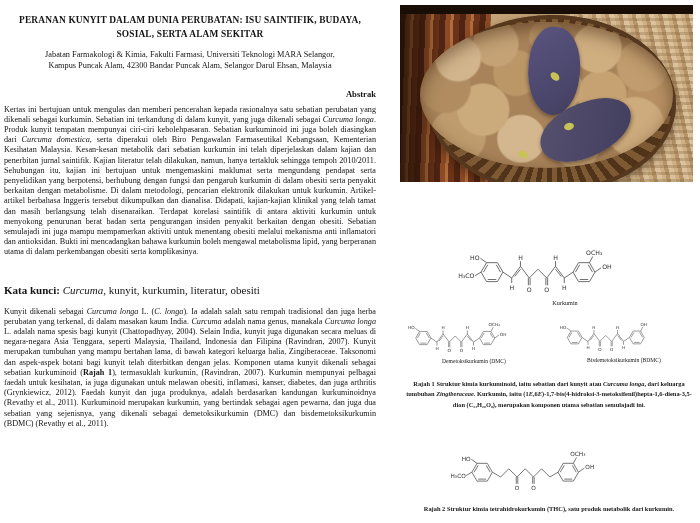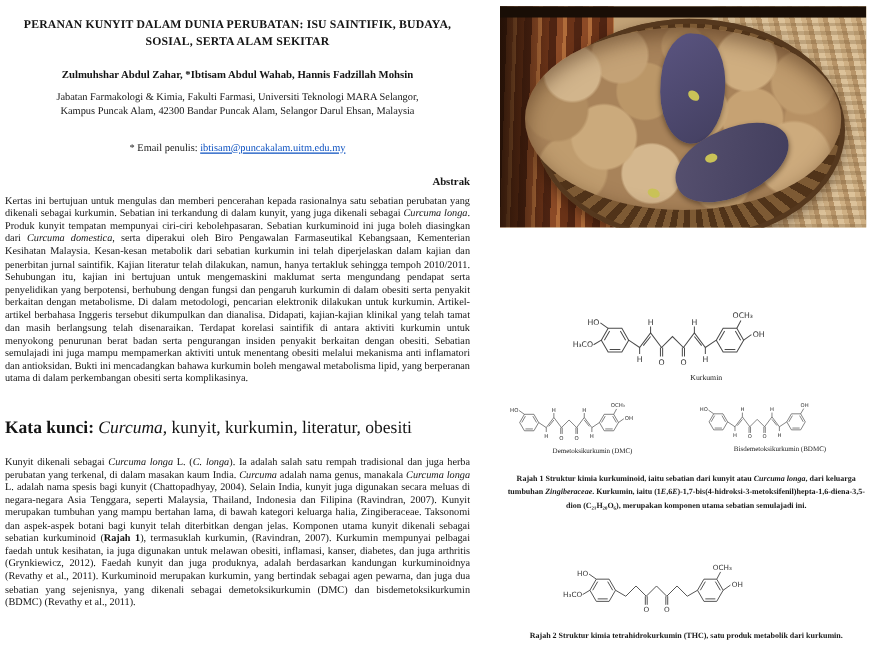--- a/index.html
+++ b/index.html
@@ -9,21 +9,21 @@
   
   .left-col{position:absolute;left:4px;top:13px;width:372px;}
   .title{font-size:9.4px;font-weight:bold;text-align:center;line-height:1.5;margin:0;letter-spacing:.15px;}
   .authors{margin-top:13px;font-size:8.6px;font-weight:bold;text-align:center;}
   .affil{font-size:8.3px;text-align:center;line-height:1.35;}
   .affil.first{margin-top:8px;}
   .email-line{margin-top:19px;text-align:center;font-size:8.3px;}
   .email-link{color:#0b50c0;text-decoration:underline;cursor:pointer;}
   .abstract-heading{margin-top:17px;text-align:right;font-weight:bold;font-size:8.6px;}
   p.justified{font-size:8.2px;line-height:10.2px;text-align:justify;margin:6px 0 0 0;}
-  .keywords{font-size:14px;margin-top:26px;}
+  .keywords{font-size:11px;margin-top:26px;}
   .section-heading{font-weight:bold;font-size:8.7px;margin-top:13px;}
 
   
   .photo{position:absolute;left:400px;top:5px;width:293px;height:177px;overflow:hidden;background:#c3a377;}
   .ph-burlap{position:absolute;right:0;top:0;width:42%;height:100%;
     background:repeating-linear-gradient(78deg,#cfb084 0 4px,#b79468 4px 8px,#dcc29a 8px 13px);}
   .ph-burlap-x{position:absolute;right:0;top:0;width:42%;height:100%;
     background:repeating-linear-gradient(0deg,rgba(116,88,52,.28) 0 3px,rgba(0,0,0,0) 3px 7px);}
   .ph-cinnamon{position:absolute;left:0;top:0;width:31%;height:100%;
     background:repeating-linear-gradient(92deg,#4f2412 0 6px,#8c4a26 6px 11px,#b06c3a 11px 14px,#6b3318 14px 20px);}
@@ -77,26 +77,22 @@
   .rajah1{top:379px;}
   .rajah2{top:504px;}
 </style>
 </head>
 <body>
 
 <div class="page">
 
   <div class="left-col">
     <h1 class="title">PERANAN KUNYIT DALAM DUNIA PERUBATAN: ISU SAINTIFIK, BUDAYA, SOSIAL, SERTA ALAM SEKITAR</h1>
-    <div class="authors">Zulmuhshar Abdul Zahar, *Ibtisam Abdul Wahab, Hannis Fadzillah Mohsin</div>
     <div class="affil first">Jabatan Farmakologi &amp; Kimia, Fakulti Farmasi, Universiti Teknologi MARA Selangor,</div>
     <div class="affil">Kampus Puncak Alam, 42300 Bandar Puncak Alam, Selangor Darul Ehsan, Malaysia</div>
-    <div class="email-line">
-      <span>* Email penulis: </span><a class="email-link" href="#">ibtisam@puncakalam.uitm.edu.my</a>
-    </div>
     <div class="abstract-heading">Abstrak</div>
     <p class="justified"><span>Kertas ini bertujuan untuk mengulas dan memberi pencerahan kepada rasionalnya satu sebatian perubatan yang dikenali sebagai kurkumin. Sebatian ini terkandung di dalam kunyit, yang juga dikenali sebagai </span><span style="font-style: italic;">Curcuma longa</span><span>. Produk kunyit tempatan mempunyai ciri-ciri kebolehpasaran. Sebatian kurkuminoid ini juga boleh diasingkan dari </span><span style="font-style: italic;">Curcuma domestica</span><span>, serta diperakui oleh Biro Pengawalan Farmaseutikal Kebangsaan, Kementerian Kesihatan Malaysia. Kesan-kesan metabolik dari sebatian kurkumin ini telah diperjelaskan dalam kajian dan penerbitan jurnal saintifik. Kajian literatur telah dilakukan, namun, hanya tertakluk sehingga tempoh 2010/2011. Sehubungan itu, kajian ini bertujuan untuk mengemaskini maklumat serta mengundang pendapat serta penyelidikan yang berpotensi, berhubung dengan fungsi dan pengaruh kurkumin di dalam obesiti serta penyakit berkaitan dengan metabolisme. Di dalam metodologi, pencarian elektronik dilakukan untuk kurkumin. Artikel-artikel berbahasa Inggeris tersebut dikumpulkan dan dianalisa. Didapati, kajian-kajian klinikal yang telah tamat dan masih berlangsung telah disenaraikan. Terdapat korelasi saintifik di antara aktiviti kurkumin untuk menyokong penurunan berat badan serta pengurangan insiden penyakit berkaitan dengan obesiti. Sebatian semulajadi ini juga mampu mempamerkan aktiviti untuk menentang obesiti melalui mekanisma anti inflamatori dan antioksidan. Bukti ini mencadangkan bahawa kurkumin boleh mengawal metabolisma lipid, yang berperanan utama di dalam perkembangan obesiti serta komplikasinya.</span></p>
     <p class="keywords"><span style="font-weight: bold;">Kata kunci: </span><span style="font-style: italic;">Curcuma</span><span>, kunyit, kurkumin, literatur, obesiti</span></p>
     <p class="justified"><span>Kunyit dikenali sebagai </span><span style="font-style: italic;">Curcuma longa</span><span> L. (</span><span style="font-style: italic;">C. longa</span><span>). Ia adalah salah satu rempah tradisional dan juga herba perubatan yang terkenal, di dalam masakan kaum India. </span><span style="font-style: italic;">Curcuma</span><span> adalah nama genus, manakala </span><span style="font-style: italic;">Curcuma longa</span><span> L. adalah nama spesis bagi kunyit (Chattopadhyay, 2004). Selain India, kunyit juga digunakan secara meluas di negara-negara Asia Tenggara, seperti Malaysia, Thailand, Indonesia dan Filipina (Ravindran, 2007). Kunyit merupakan tumbuhan yang mampu bertahan lama, di bawah kategori keluarga halia, Zingiberaceae. Taksonomi dan aspek-aspek botani bagi kunyit telah diterbitkan dengan jelas. Komponen utama kunyit dikenali sebagai sebatian kurkuminoid (</span><span style="font-weight: bold;">Rajah 1</span><span>), termasuklah kurkumin, (Ravindran, 2007). Kurkumin mempunyai pelbagai faedah untuk kesihatan, ia juga digunakan untuk melawan obesiti, inflamasi, kanser, diabetes, dan juga arthritis (Grynkiewicz, 2012). Faedah kunyit dan juga produknya, adalah berdasarkan kandungan kurkuminoidnya (Revathy et al., 2011). Kurkuminoid merupakan kurkumin, yang bertindak sebagai agen pewarna, dan juga dua sebatian yang sejenisnya, yang dikenali sebagai demetoksikurkumin (DMC) dan bisdemetoksikurkumin (BDMC) (Revathy et al., 2011).</span></p>
   </div>
 
   <div class="photo">
     <div class="ph-burlap"></div>
     <div class="ph-burlap-x"></div>
     <div class="ph-cinnamon"></div>

